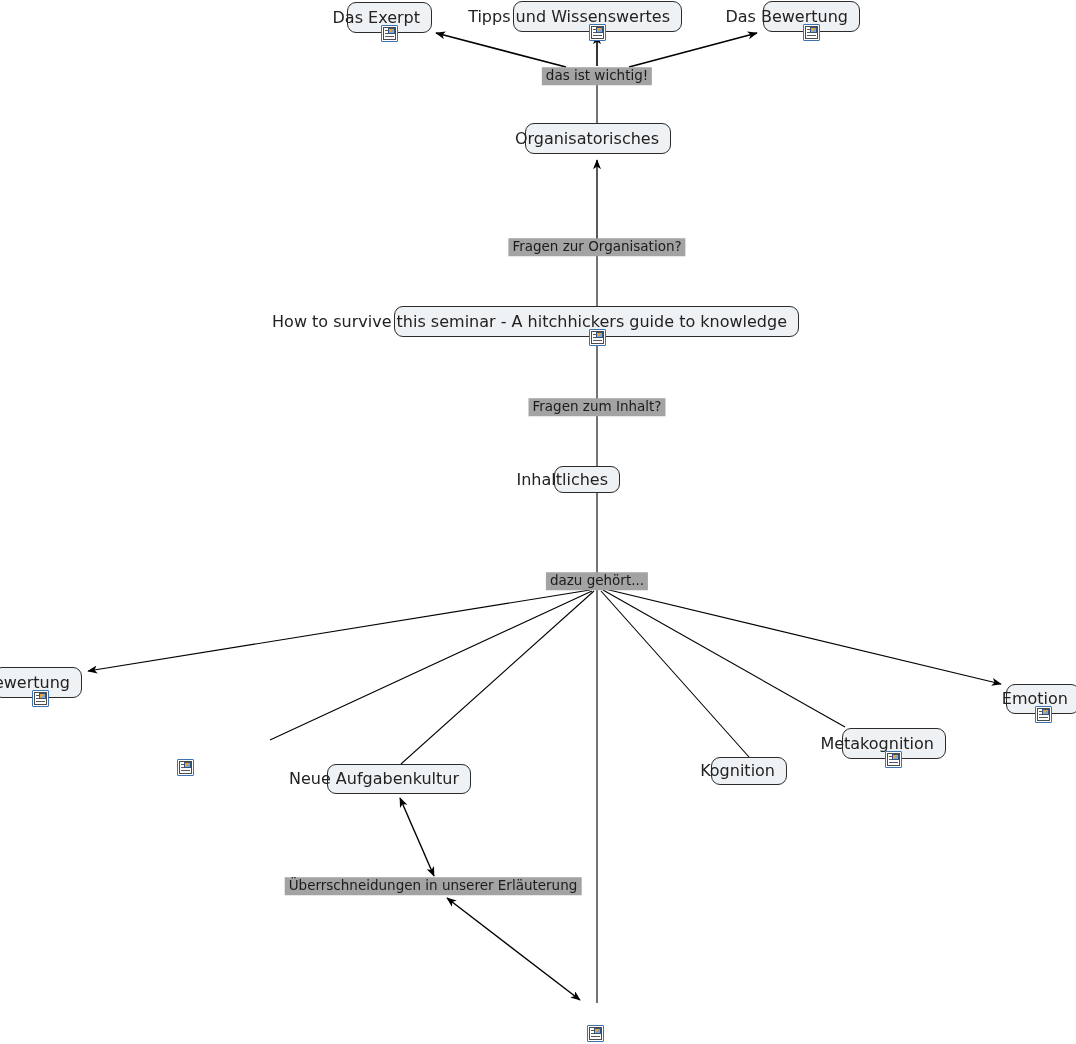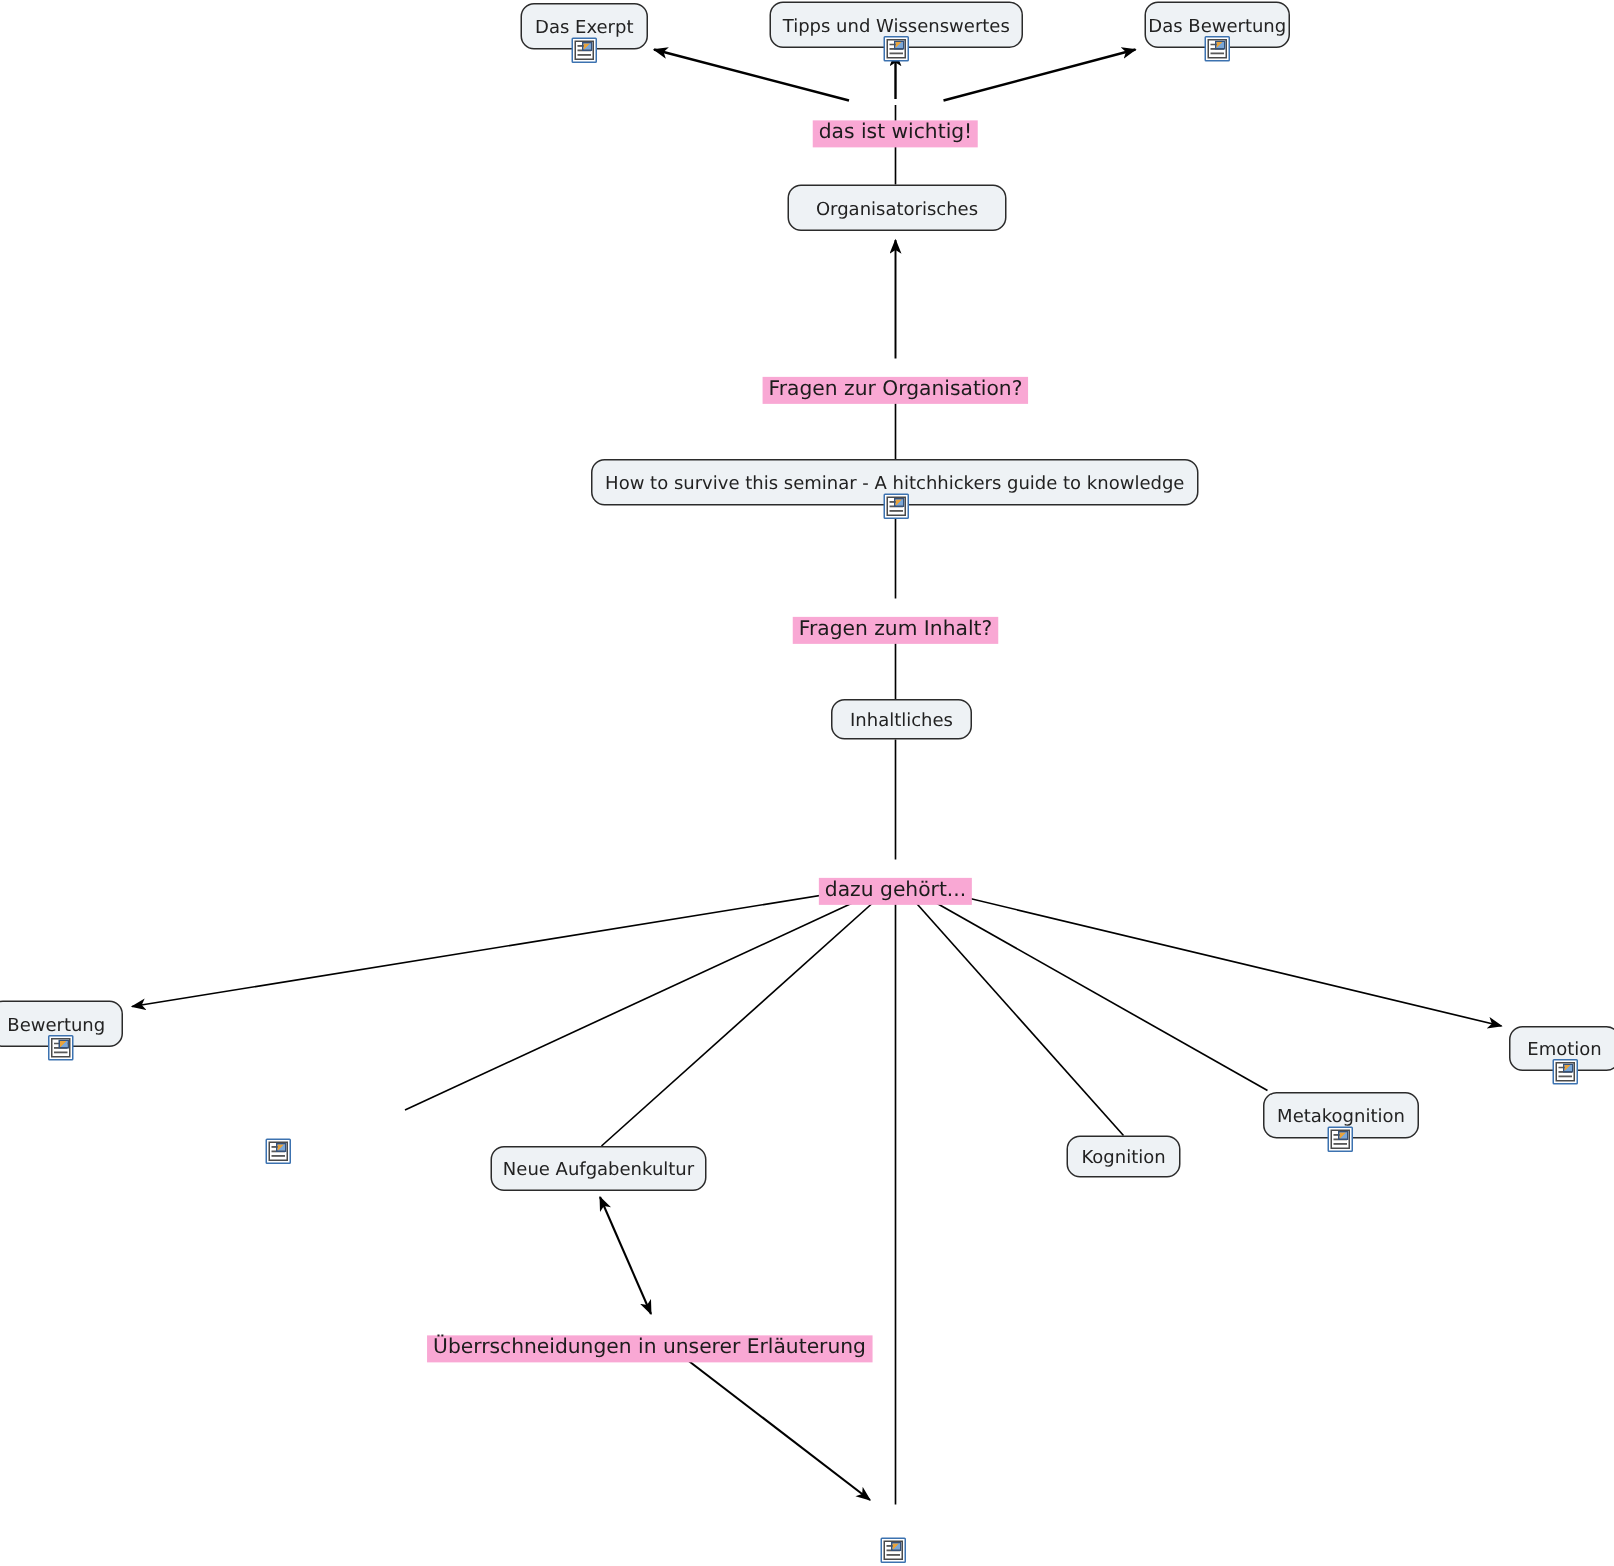--- a/index.html
+++ b/index.html
@@ -12,40 +12,39 @@
   #edges{position:absolute;left:0;top:0;width:1076px;height:1044px;pointer-events:none;}
 
   
   .node{
     position:absolute;
     box-sizing:border-box;
     background:#eef2f5;
     border:1px solid #2b2b2b;
     border-radius:9px;
     color:#222222;
-    font-size:12px;
+    font-size:16px;
     line-height:1;
-    display:flex;align-items:center;justify-content:center;
+    display:flex;align-items:center;justify-content:flex-end;
     padding:0 11px;
     white-space:nowrap;
     box-shadow:0 0 0 0 rgba(0,0,0,0);
   }
   .node .label{display:block;}
 
   
   .linklabel{
     position:absolute;
-    background:#f9a8d4;
+    background:#a3a3a3;
     color:#1c1c1c;
     font-size:13.5px;
     line-height:1;
     white-space:nowrap;
     padding:2px 4px;
     text-align:center;
-    margin-top:13px;
   }
 
   
   .resicon{
     position:absolute;
     width:17px;height:17px;
     box-sizing:border-box;
     border:1px solid #3c72b0;
     background:#ffffff;
     border-radius:1px;
@@ -153,21 +152,21 @@
 
   <div class="node" style="left:394px;top:306px;width:405px;height:31px;">
     <span class="label">How to survive this seminar - A hitchhickers guide to knowledge</span>
   </div>
   <div class="resicon" style="left:589px;top:329px;">
     <div class="sheet">
         <div class="thumb"></div>
       </div>
   </div>
 
-  <div class="node" style="left:554px;top:466px;width:94px;height:27px;">
+  <div class="node" style="left:554px;top:466px;width:66px;height:27px;">
     <span class="label">Inhaltliches</span>
   </div>
 
   <div class="node" style="left:-7px;top:667px;width:89px;height:31px;">
     <span class="label">Bewertung</span>
   </div>
   <div class="resicon" style="left:32px;top:690px;">
     <div class="sheet">
         <div class="thumb"></div>
       </div>

